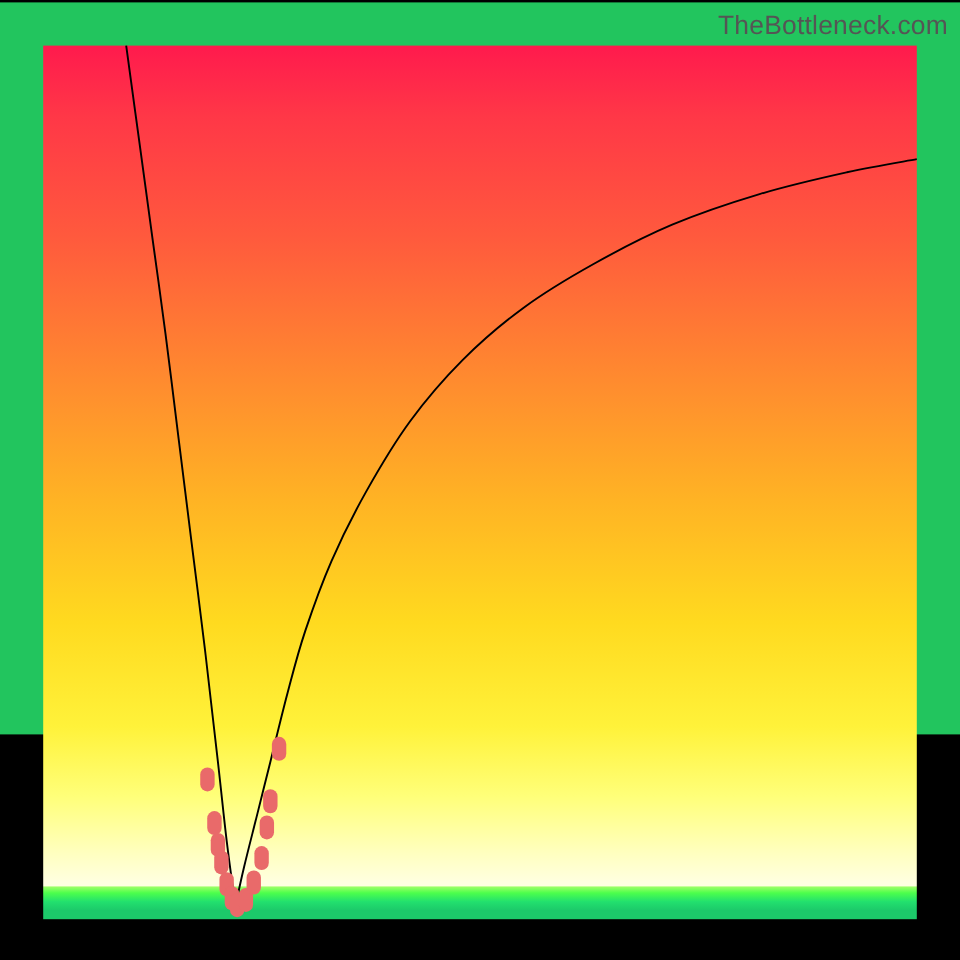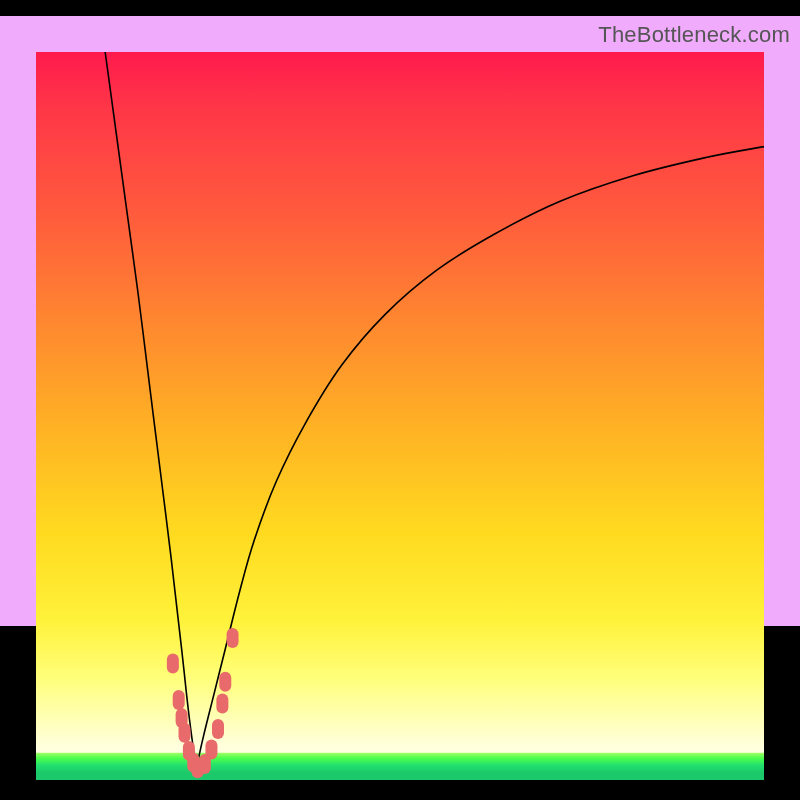--- a/index.html
+++ b/index.html
@@ -7,24 +7,24 @@
     padding: 0;
     width: 800px;
     height: 800px;
     overflow: hidden;
     background: #000;
     font-family: Arial, Helvetica, sans-serif;
   }
   .frame {
     position: absolute;
     left: 0;
-    top: 16px;
+    top: 2px;
     width: 800px;
     height: 610px;
-    background: #f0abfc;
+    background: #22c55e;
   }
   .plot {
     position: absolute;
     left: 36px;
     top: 36px;
     width: 728px;
     height: 728px;
     
     background:
       linear-gradient(

